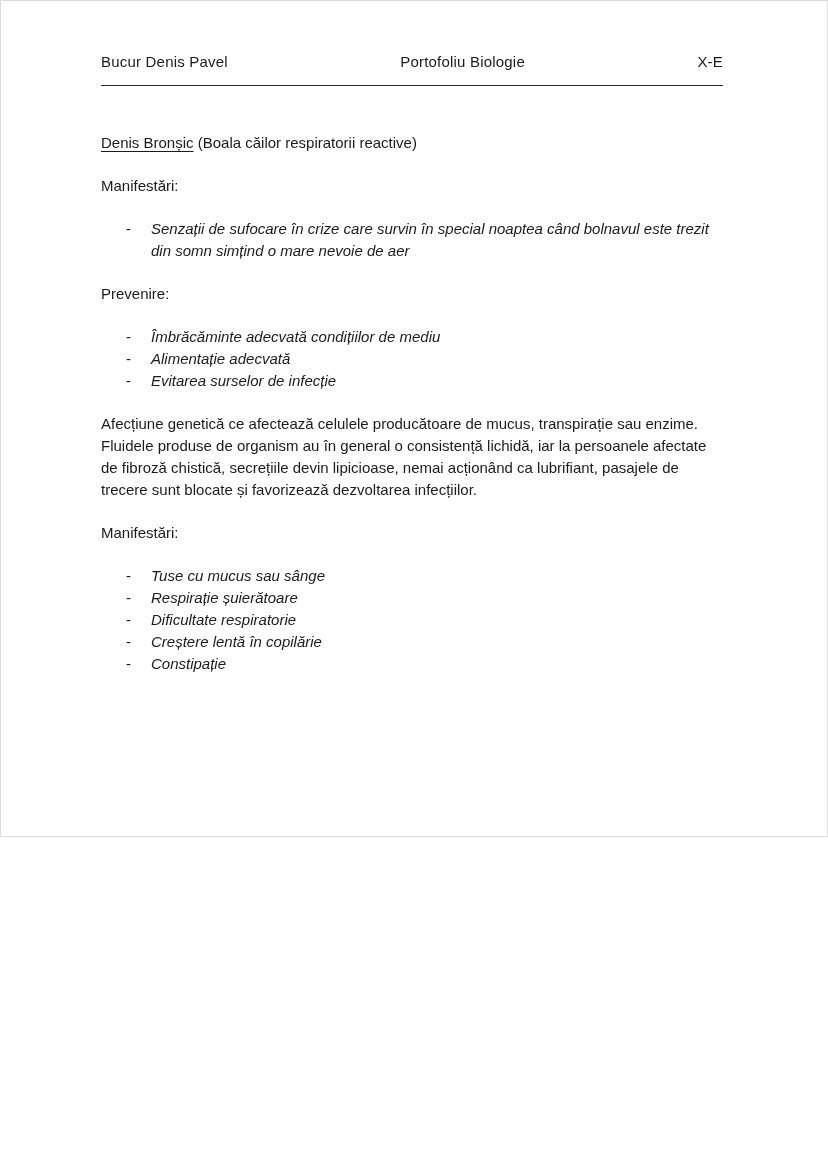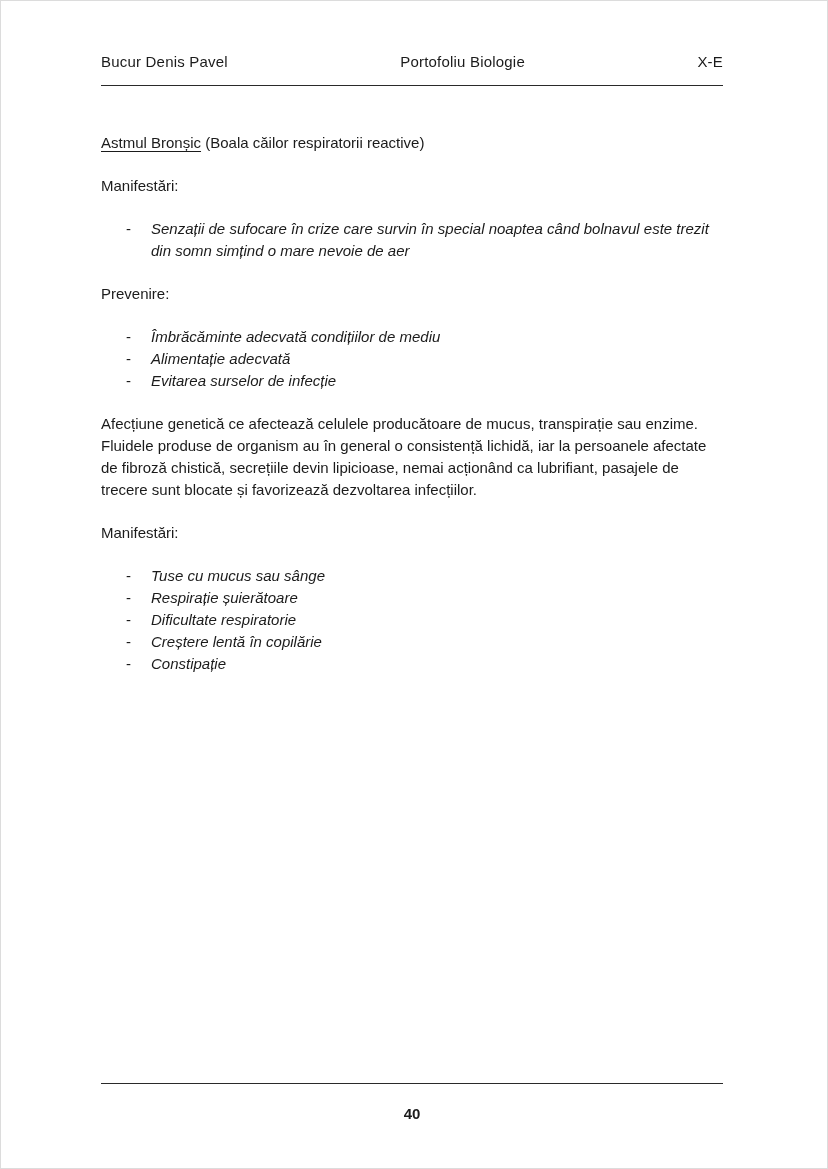--- a/index.html
+++ b/index.html
@@ -4,21 +4,21 @@
 <style>
   * { margin: 0; padding: 0; box-sizing: border-box; }
   html, body { background: #ffffff; }
   body {
     font-family: "Liberation Sans", "DejaVu Sans", sans-serif;
     -webkit-font-smoothing: antialiased;
   }
   .page {
     position: relative;
     width: 828px;
-    height: 1169px;
+    height: 837px;
     background: #ffffff;
     border: 1px solid #dcdcdc;
     color: #1b1b1b;
     font-size: 15px;
     line-height: 22px;
     overflow: hidden;
   }
   .page-inner {
     padding: 50px 104px 0 100px;
   }
@@ -86,21 +86,21 @@
     <div class="doc-header">
       <span>Bucur Denis Pavel</span>
       <span>Portofoliu Biologie</span>
       <span>X-E</span>
     </div>
     <hr class="doc-header-rule">
 
     <div class="content">
 
       <div class="block section-heading">
-        <span class="underlined">Astmul Bronșic</span><span> (Boala căilor respiratorii reactive)</span>
+        <span class="underlined">Denis Bronșic</span><span> (Boala căilor respiratorii reactive)</span>
       </div>
 
 
       <p class="block label">Manifestări:</p>
 
       <ul class="dash-list block">
         <li>
           <span class="dash">-</span>
           <span class="item-text">Senzații de sufocare în crize care survin în special noaptea când bolnavul este trezit din somn simțind o mare nevoie de aer</span>
         </li>

